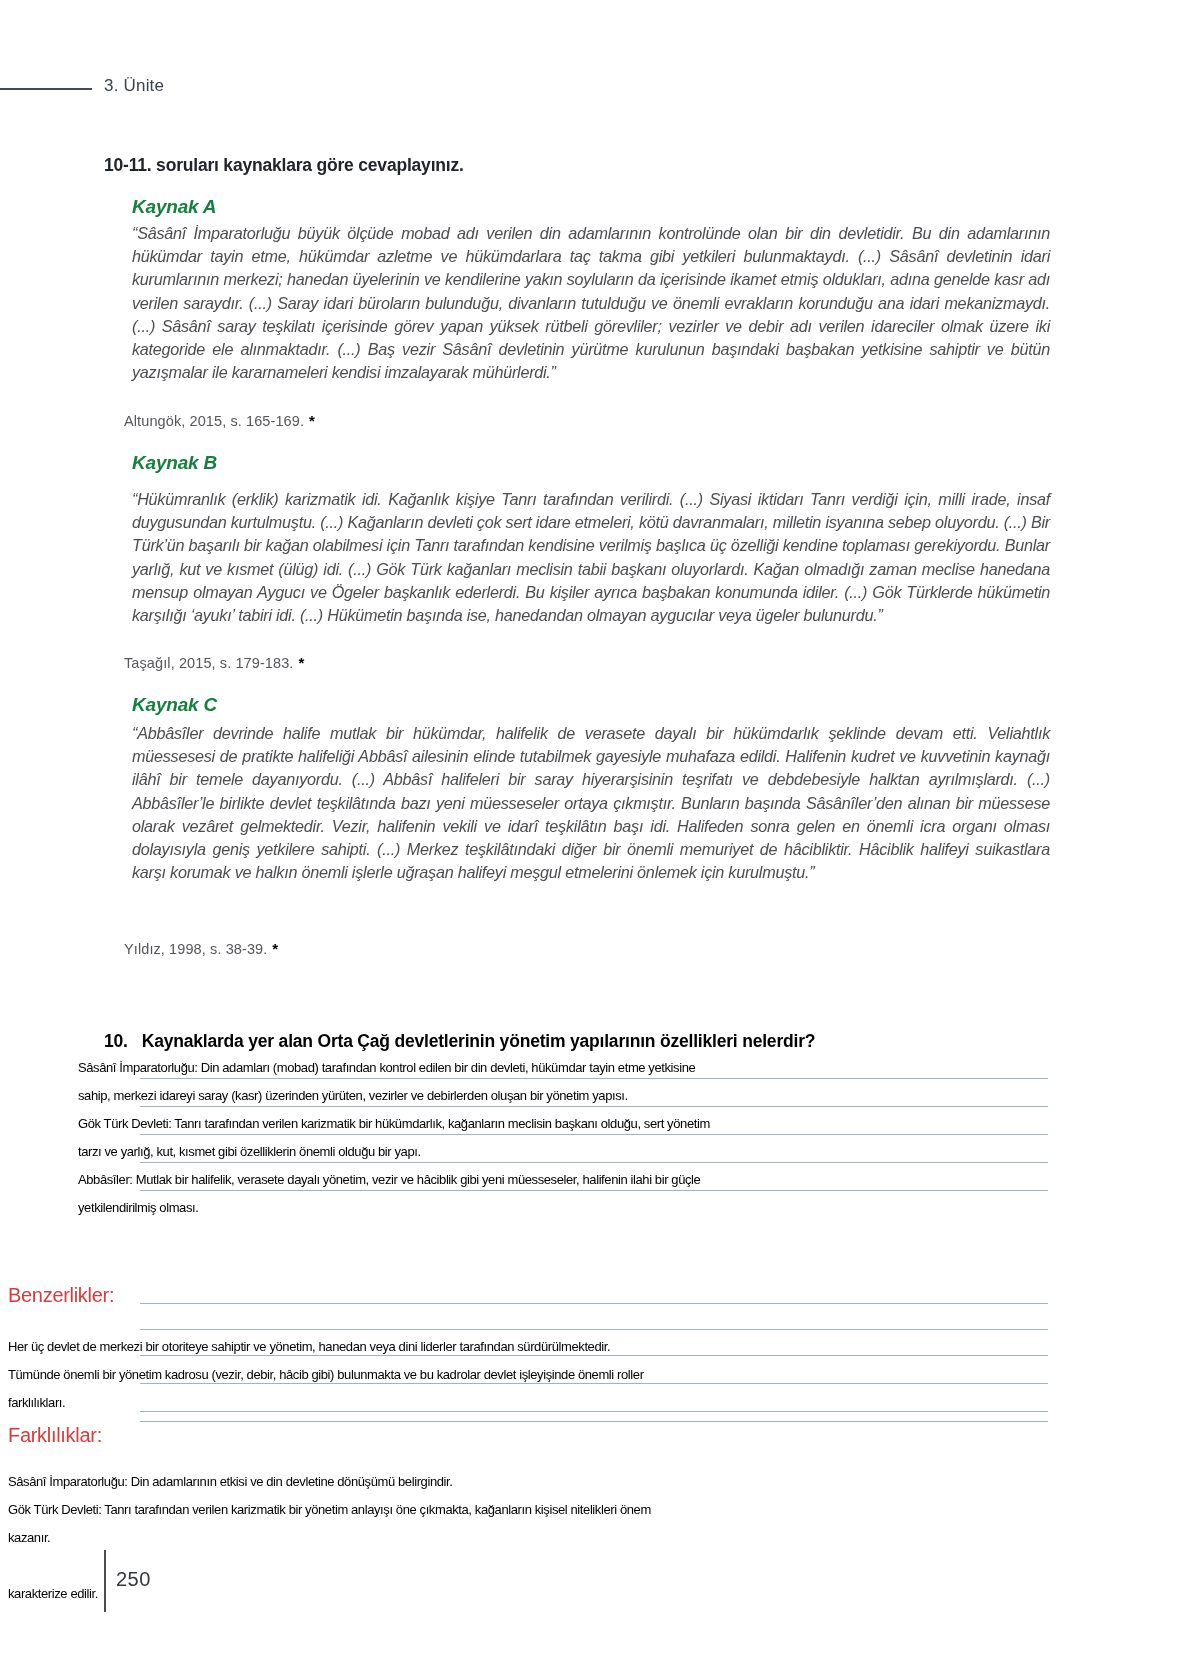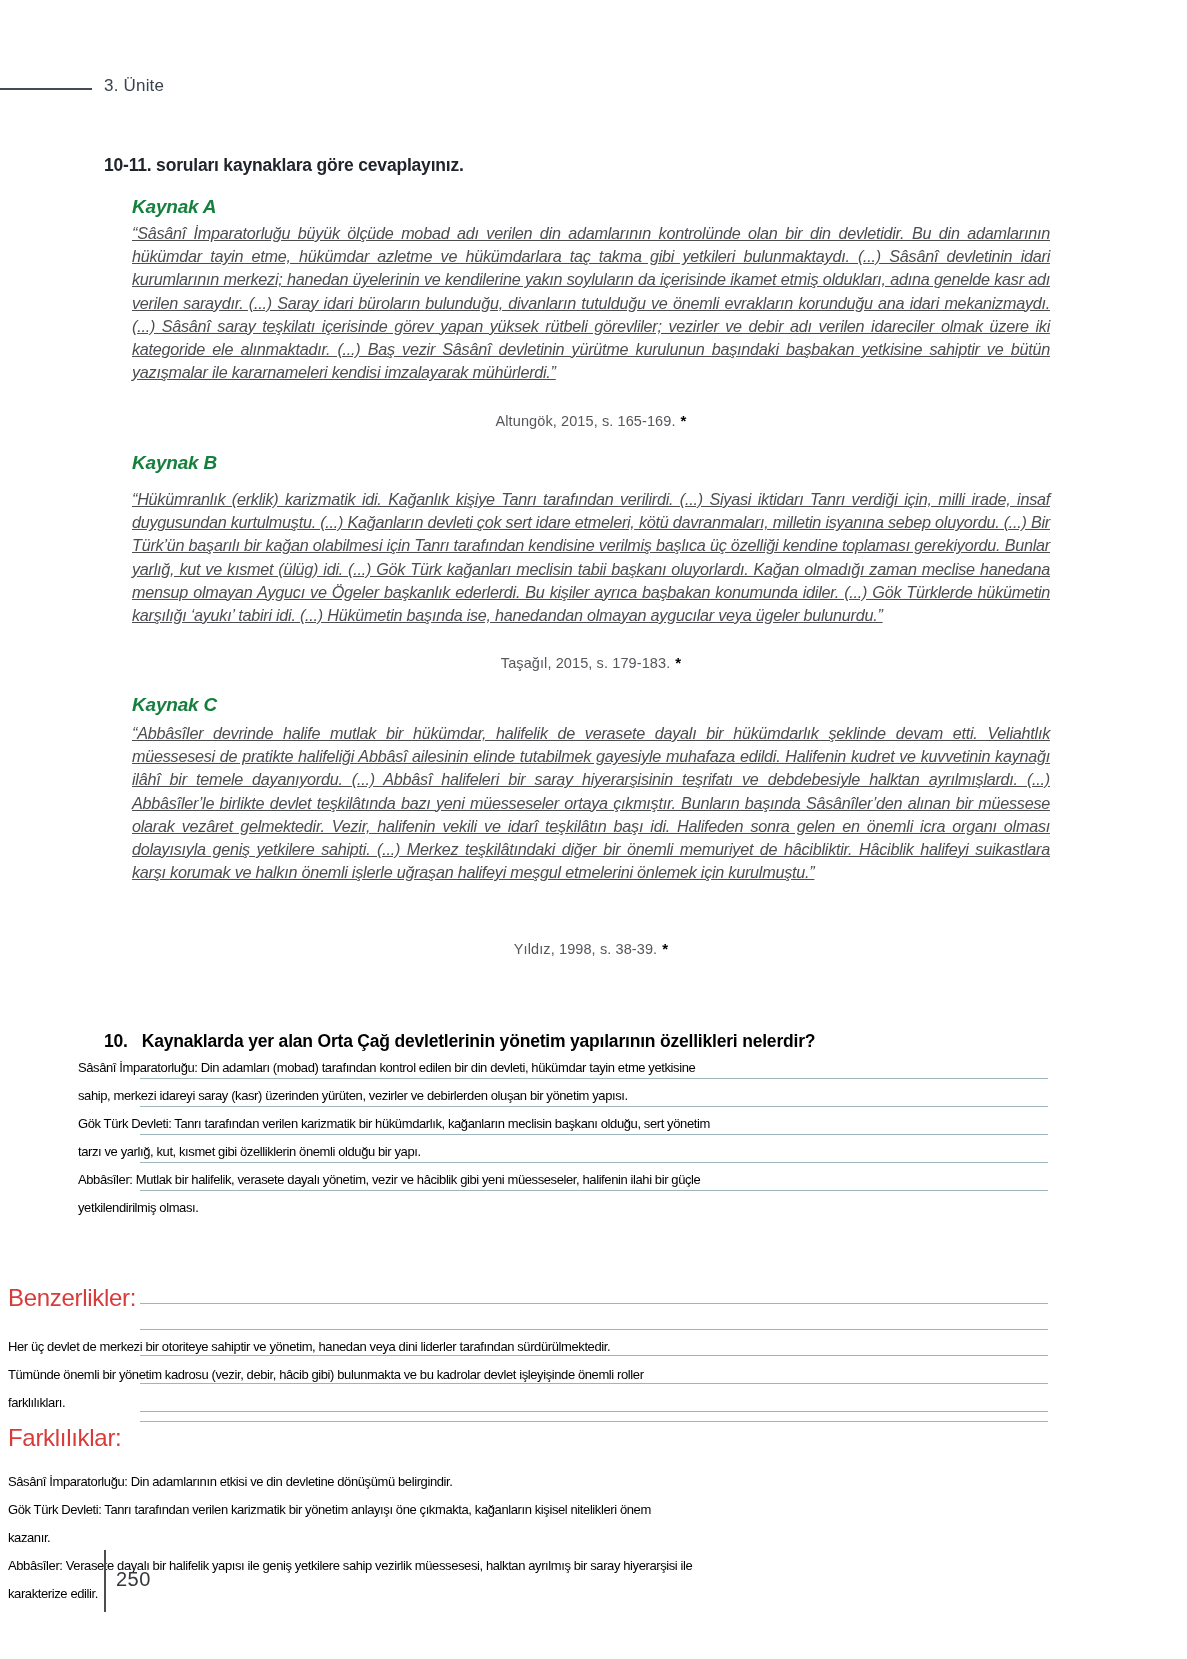--- a/index.html
+++ b/index.html
@@ -8,28 +8,28 @@
     background:#ffffff;overflow:hidden;
     font-family:"Liberation Sans","DejaVu Sans",sans-serif;
   }
   .abs{position:absolute;}
   .unit-rule{left:0;top:88px;width:92px;border-top:2px solid #454b52;}
   .unit-label{left:104px;top:76px;font-size:17px;color:#3a424d;letter-spacing:.2px;}
   .instruction{left:104px;top:155px;font-size:17.5px;font-weight:bold;color:#20242b;letter-spacing:-.2px;white-space:nowrap;}
   .src-head{left:132px;font-size:19px;font-weight:bold;font-style:italic;color:#15803d;letter-spacing:-.2px;}
   .src-text{
     left:132px;width:918px;font-size:16.2px;font-style:italic;color:#4c4d50;
-    line-height:23.2px;text-align:justify;letter-spacing:-.25px;text-decoration:underline;
+    line-height:23.2px;text-align:justify;letter-spacing:-.25px;
   }
-  .src-cite{left:132px;width:918px;text-align:center;font-size:14.5px;color:#56575b;letter-spacing:.1px;}
+  .src-cite{left:124px;width:918px;text-align:left;font-size:14.5px;color:#56575b;letter-spacing:.1px;}
   .src-cite .star{color:#000;font-weight:bold;font-size:15px;margin-left:5px;font-style:normal;}
   .question{left:104px;display:flex;gap:14px;font-size:17.5px;font-weight:bold;color:#000000;letter-spacing:-.2px;white-space:nowrap;}
   .rule{height:0;border-top:1.5px solid #9db5bb;}
   .red{color:#000000;font-size:13px;letter-spacing:-.4px;line-height:28px;white-space:nowrap;}
-  .red-label{color:#d93a3a;font-size:24px;letter-spacing:-.3px;white-space:nowrap;text-align:center;}
+  .red-label{color:#d93a3a;font-size:20px;letter-spacing:-.3px;white-space:nowrap;text-align:center;}
   .pnum-bar{left:104px;top:1550px;height:62px;border-left:2px solid #4d4d4d;}
   .pnum{left:116px;top:1568px;font-size:20px;color:#34383d;letter-spacing:.5px;}
 </style>
 </head>
 <body>
 
 <div class="page">
 
   <div class="abs unit-rule"></div>
   <div class="abs unit-label">3. Ünite</div>
@@ -77,19 +77,18 @@
   <div class="abs red" style="left:8px;top:1333px">Her üç devlet de merkezi bir otoriteye sahiptir ve yönetim, hanedan veya dini liderler tarafından sürdürülmektedir.</div>
   <div class="abs red" style="left:8px;top:1361px">Tümünde önemli bir yönetim kadrosu (vezir, debir, hâcib gibi) bulunmakta ve bu kadrolar devlet işleyişinde önemli roller</div>
   <div class="abs red" style="left:8px;top:1389px">farklılıkları.</div>
 
   <div class="abs rule" style="left:140px;top:1421px;width:908px"></div>
   <div class="abs red-label" style="left:8px;top:1424px">Farklılıklar:</div>
 
   <div class="abs red" style="left:8px;top:1468px">Sâsânî İmparatorluğu: Din adamlarının etkisi ve din devletine dönüşümü belirgindir.</div>
   <div class="abs red" style="left:8px;top:1496px">Gök Türk Devleti: Tanrı tarafından verilen karizmatik bir yönetim anlayışı öne çıkmakta, kağanların kişisel nitelikleri önem</div>
   <div class="abs red" style="left:8px;top:1524px">kazanır.</div>
-  <div class="abs red" style="left:8px;top:1552px">Abbâsîler: Verasete dayalı bir halifelik yapısı ile geniş yetkilere sahip vezirlik müessesesi, halktan ayrılmış bir saray hiyerarşisi ile</div>
   <div class="abs red" style="left:8px;top:1580px">karakterize edilir.</div>
 
   <div class="abs pnum-bar"></div>
   <div class="abs pnum">250</div>
 
 </div>
 
 </body></html>

